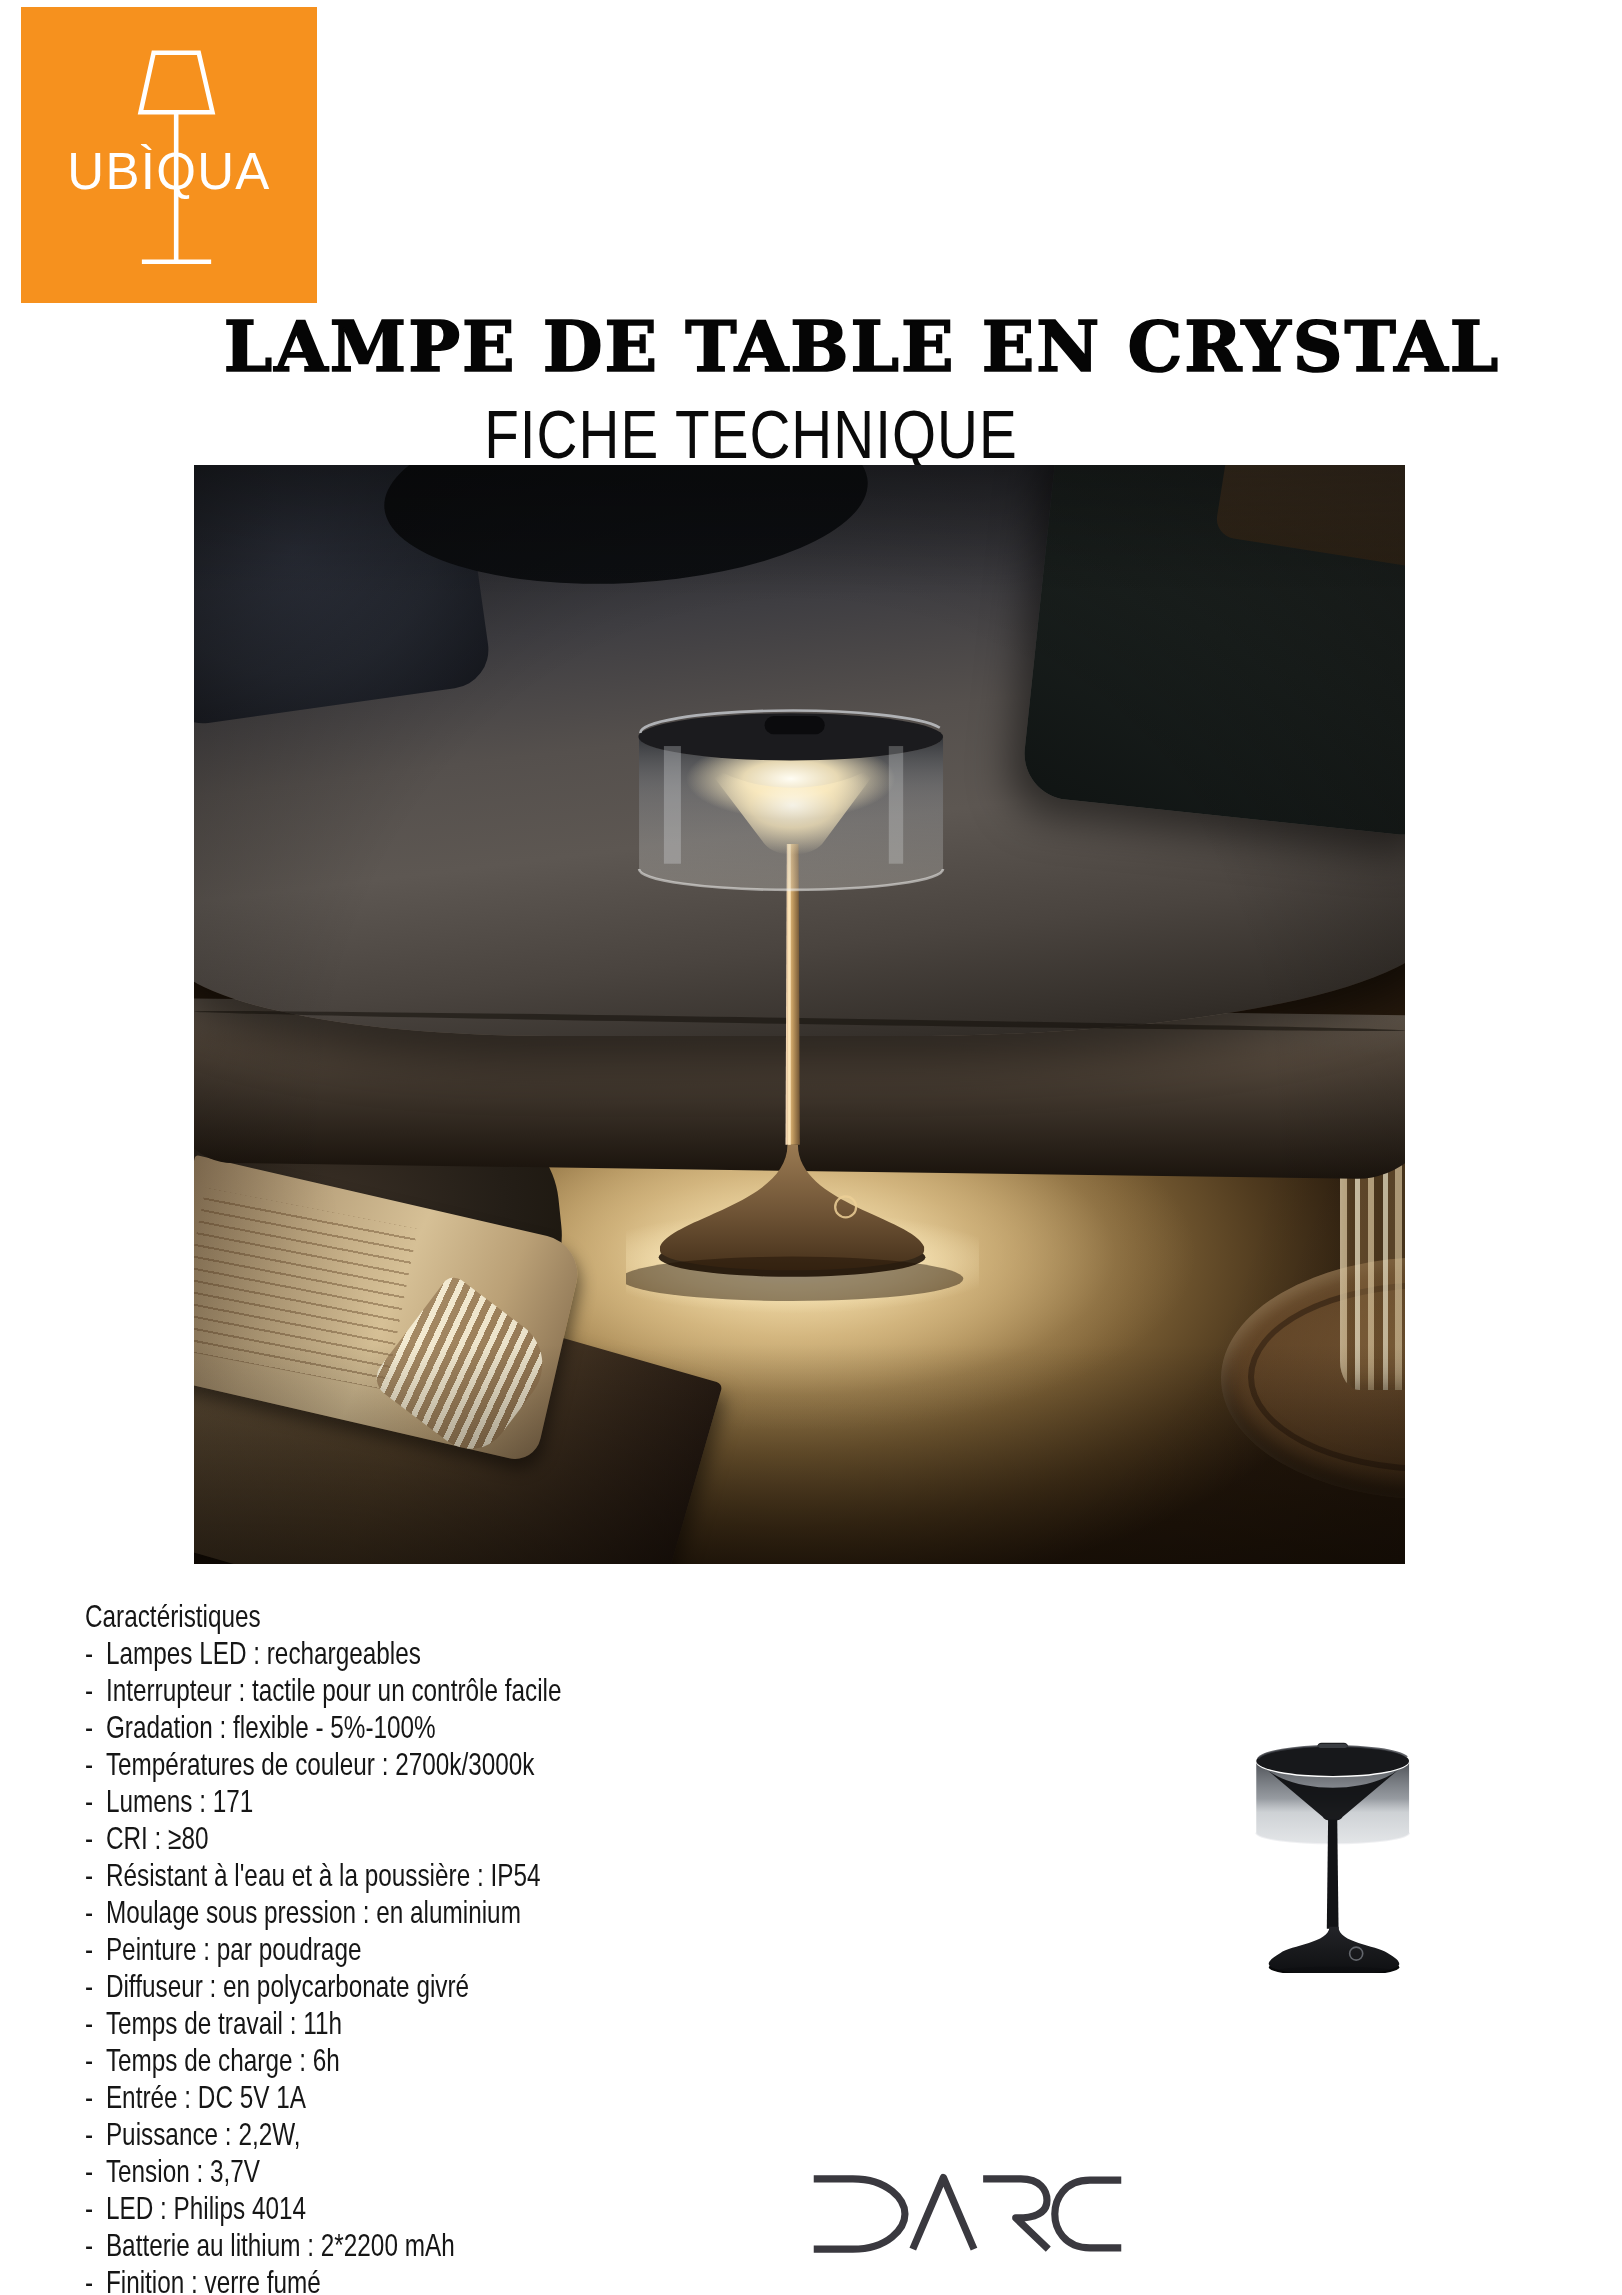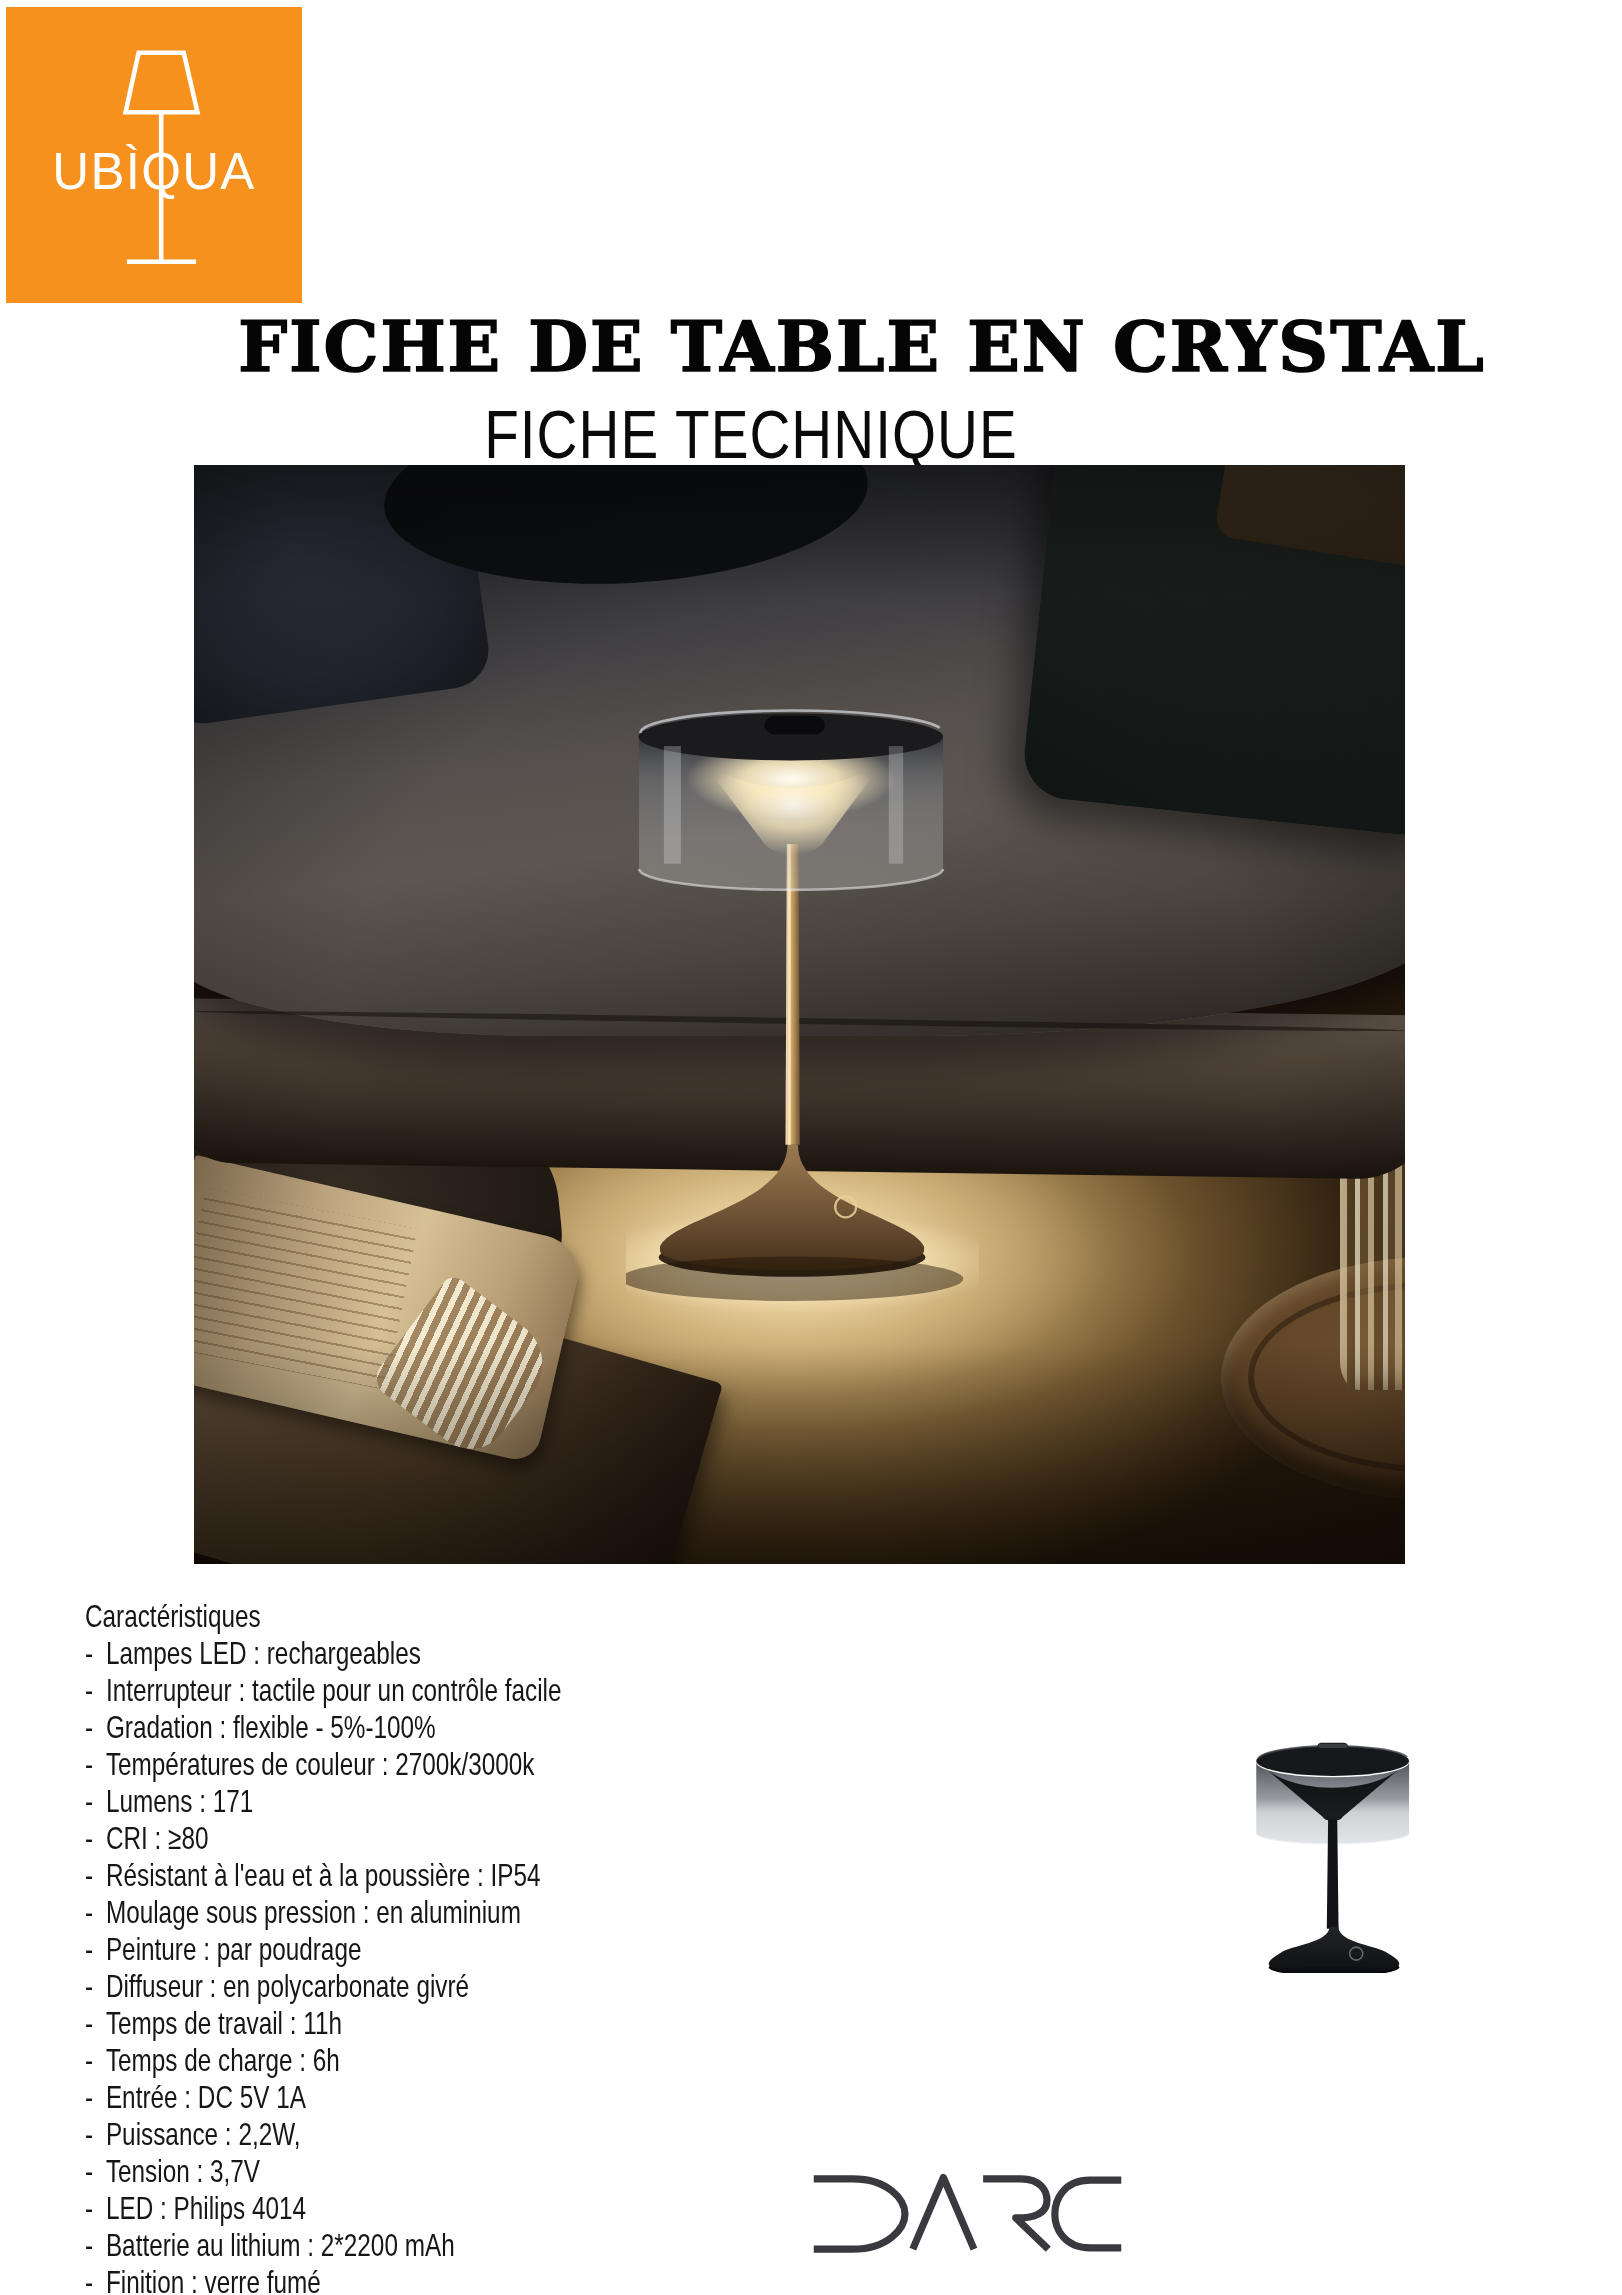--- a/index.html
+++ b/index.html
@@ -5,21 +5,21 @@
   html,body{margin:0;padding:0;}
   body{
     position:relative;
     width:1623px;height:2295px;
     background:#ffffff;
     font-family:"Liberation Sans", sans-serif;
     overflow:hidden;
   }
   
   .brand-box{
-    position:absolute;left:6px;top:6.5px;width:296px;height:296px;
+    position:absolute;left:21px;top:6.5px;width:296px;height:296px;
     background:#F6911E;
   }
   .brand-box svg{position:absolute;inset:0;}
   .brand-text{
     position:absolute;left:50%;top:135px;transform:translateX(-50%);
     font-size:51px;color:#ffffff;letter-spacing:1.3px;white-space:nowrap;
     font-weight:400;
   }
   
   .page-title{
@@ -153,21 +153,21 @@
   <svg viewBox="0 0 453 453">
     <g fill="none" stroke="#ffffff" stroke-width="7">
       <path d="M203,70 L272,70 L293,161 L183,161 Z"></path>
       <line x1="237.5" y1="161" x2="237.5" y2="388"></line>
       <line x1="185" y1="390" x2="291" y2="390"></line>
     </g>
   </svg>
   <div class="brand-text">UBÌQUA</div>
 </div>
 
-<div class="page-title">FICHE DE TABLE EN CRYSTAL</div>
+<div class="page-title">LAMPE DE TABLE EN CRYSTAL</div>
 <div class="page-subtitle">FICHE TECHNIQUE</div>
 
 <div class="photo">
   <div class="ph-table"></div>
   <div class="ph-glow-table"></div>
   <div class="ph-rug"></div>
   <div class="ph-tray"></div>
   <div class="ph-tray-rim"></div>
   <div class="ph-glass"></div>
   <div class="ph-book-cover"></div>

